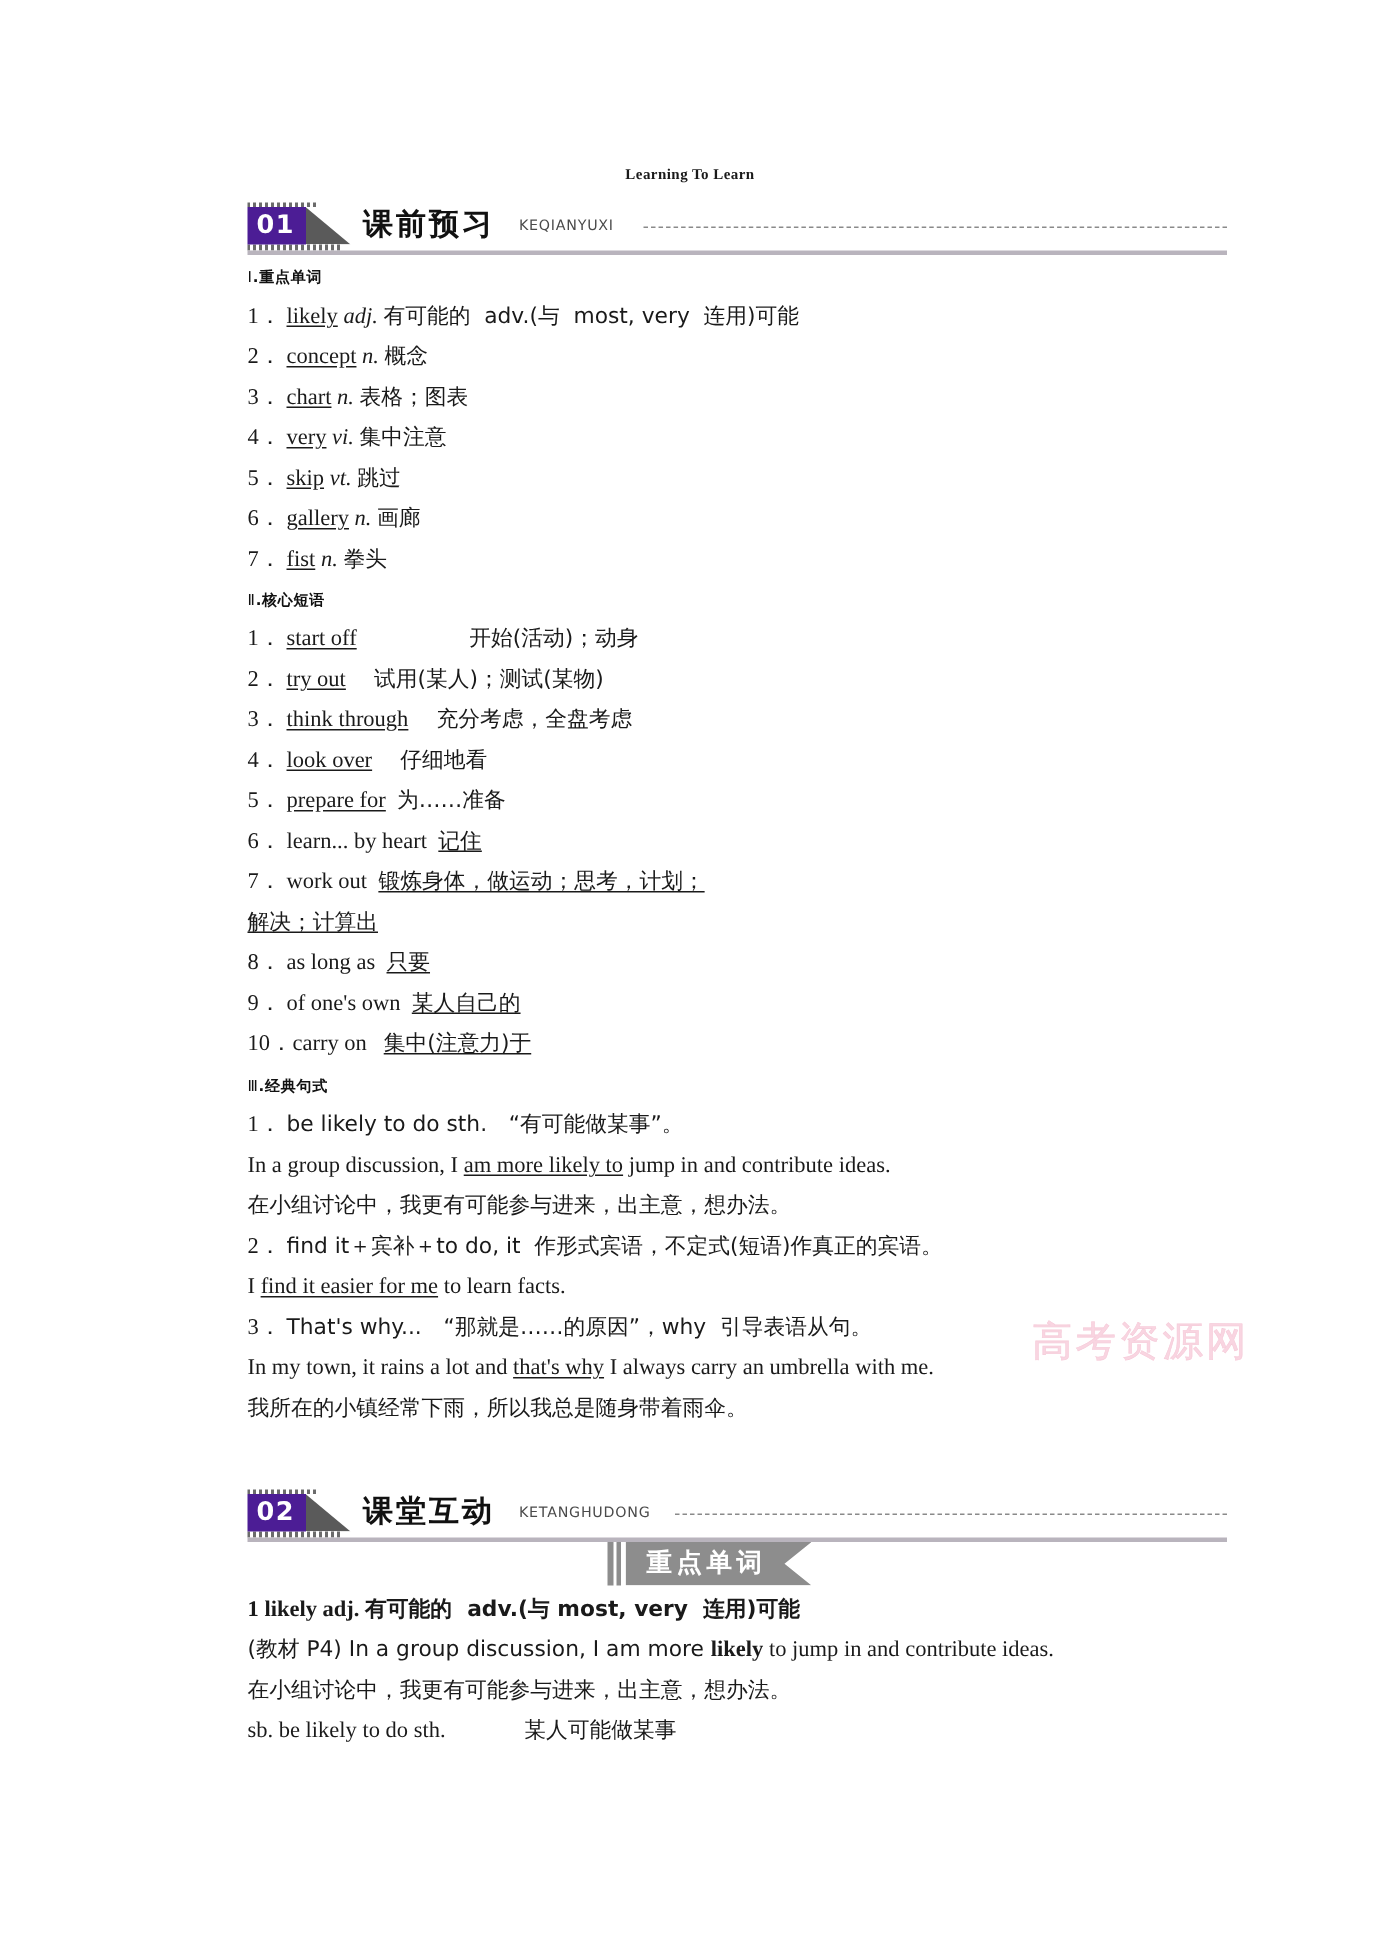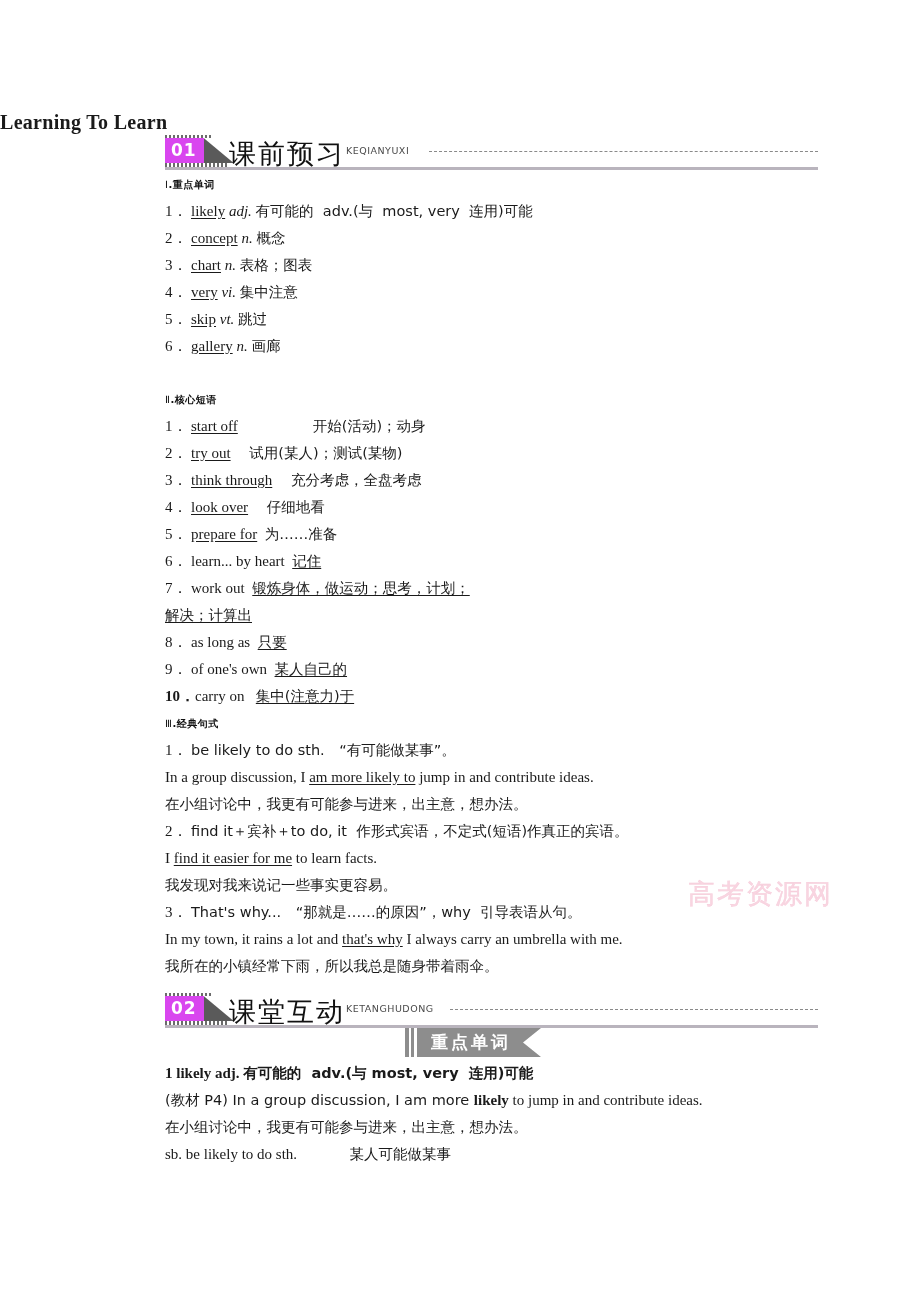--- a/index.html
+++ b/index.html
@@ -36,24 +36,24 @@
     white-space: nowrap;
     -webkit-text-stroke: 0.4px #f2b9cc;
     user-select: none;
   }
 
   
   .doc-title {
     position: absolute;
     left: 0; top: 111px;
     width: 920px;
-    text-align: left;
+    text-align: center;
     font-family: "Liberation Serif", serif;
     font-weight: bold;
-    font-size: 20px;
+    font-size: 10px;
     letter-spacing: .3px;
   }
 
   
   .col {
     position: absolute;
     left: 165px;
     width: 650px;
   }
 
@@ -63,21 +63,21 @@
     height: 34px;
   }
   .sec-badge {
     position: absolute;
     left: 0; top: 0;
     height: 25px;
     display: flex;
     align-items: stretch;
   }
   .sec-num {
-    background: #d946ef;
+    background: #4c1d95;
     color: #ffffff;
     font-family: "DejaVu Sans", sans-serif;
     font-weight: bold;
     font-size: 17px;
     line-height: 25px;
     padding: 0 7px 0 6px;
     letter-spacing: 1px;
     position: relative;
     z-index: 2;
   }
@@ -99,25 +99,25 @@
     content: "";
     position: absolute;
     left: 0;
     top: -3px;
     width: 46px;
     height: 3px;
     background: repeating-linear-gradient(to right,#6b6b6b 0 2px, #ffffff 2px 4px);
   }
   .sec-cn {
     position: absolute;
-    left: 64px;
+    left: 77px;
     top: -2px;
     font-family: "DejaVu Sans", sans-serif;
-    font-weight: normal;
-    font-size: 27px;
+    font-weight: bold;
+    font-size: 20px;
     letter-spacing: 2px;
     color: #111;
   }
   .sec-py {
     position: absolute;
     left: 181px;
     top: 7px;
     font-family: "DejaVu Sans", sans-serif;
     font-size: 9.5px;
     letter-spacing: .5px;
@@ -157,21 +157,20 @@
     white-space: pre;
     color: #1a1a1a;
   }
   .num {
     display: inline-block;
     min-width: 26px;
   }
   .num-w {
     display: inline-block;
     min-width: 30px;
-    font-weight: bold;
   }
   .u    { text-decoration: underline; text-underline-offset: 2px; }
   .it   { font-style: italic; }
   .bd   { font-weight: bold; }
   .cn   { font-family: "DejaVu Sans", sans-serif; font-size: 14.5px; }
   .cnb  { font-family: "DejaVu Sans", sans-serif; font-size: 14.5px; font-weight: bold; }
 
   
   .ribbon-wrap {
     position: relative;
@@ -238,20 +237,21 @@
     <div class="line"><span class="num">2．</span><span class="u">concept</span> <span class="it">n.</span> <span class="cn">概念</span></div>
 
     <div class="line"><span class="num">3．</span><span class="u">chart</span> <span class="it">n.</span> <span class="cn">表格；图表</span></div>
 
     <div class="line"><span class="num">4．</span><span class="u">very</span> <span class="it">vi.</span> <span class="cn">集中注意</span></div>
 
     <div class="line"><span class="num">5．</span><span class="u">skip</span> <span class="it">vt.</span> <span class="cn">跳过</span></div>
 
     <div class="line"><span class="num">6．</span><span class="u">gallery</span> <span class="it">n.</span> <span class="cn">画廊</span></div>
 
+    <div class="line"><span class="num">7．</span><span class="u">fist</span> <span class="it">n.</span> <span class="cn">拳头</span></div>
   </div>
 
   <div class="col" style="top:393px;">
 
     <div class="sub-head"><span class="rn">Ⅱ</span><span>.</span><span>核心短语</span></div>
 
     <div class="line" style="margin-top:6px"><span class="num">1．</span><span class="u">start off</span><span>                    </span><span class="cn">开始(活动)；动身</span></div>
 
     <div class="line"><span class="num">2．</span><span class="u">try out</span><span>     </span><span class="cn">试用(某人)；测试(某物)</span></div>
 
@@ -276,21 +276,20 @@
   <div class="col" style="top:717px;">
 
     <div class="sub-head"><span class="rn">Ⅲ</span><span>.</span><span>经典句式</span></div>
 
     <div class="line" style="margin-top:6px"><span class="num">1．</span><span class="cn">be likely to do sth.　“有可能做某事”。</span></div>
     <div class="line"><span>In a group discussion, I </span><span class="u">am more likely to</span><span> jump in and contribute ideas.</span></div>
     <div class="line"><span class="cn">在小组讨论中，我更有可能参与进来，出主意，想办法。</span></div>
 
     <div class="line"><span class="num">2．</span><span class="cn">find it＋宾补＋to do, it  作形式宾语，不定式(短语)作真正的宾语。</span></div>
     <div class="line"><span>I </span><span class="u">find it easier for me</span><span> to learn facts.</span></div>
-    <div class="line"><span class="cn">我发现对我来说记一些事实更容易。</span></div>
 
     <div class="line"><span class="num">3．</span><span class="cn">That's why...　“那就是……的原因”，why  引导表语从句。</span></div>
     <div class="line"><span>In my town, it rains a lot and </span><span class="u">that's why</span><span> I always carry an umbrella with me.</span></div>
     <div class="line"><span class="cn">我所在的小镇经常下雨，所以我总是随身带着雨伞。</span></div>
   </div>
 
   <div class="col" style="top:996px;">
     <div class="sec-head">
       <div class="sec-badge">
         <span class="sec-num">02</span>

